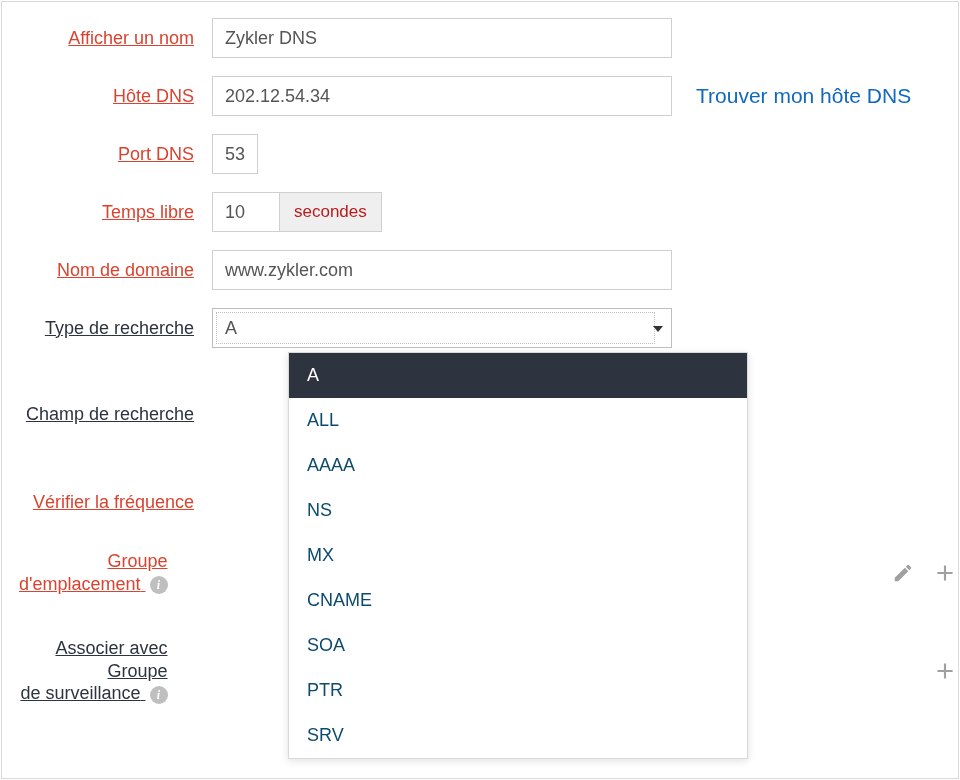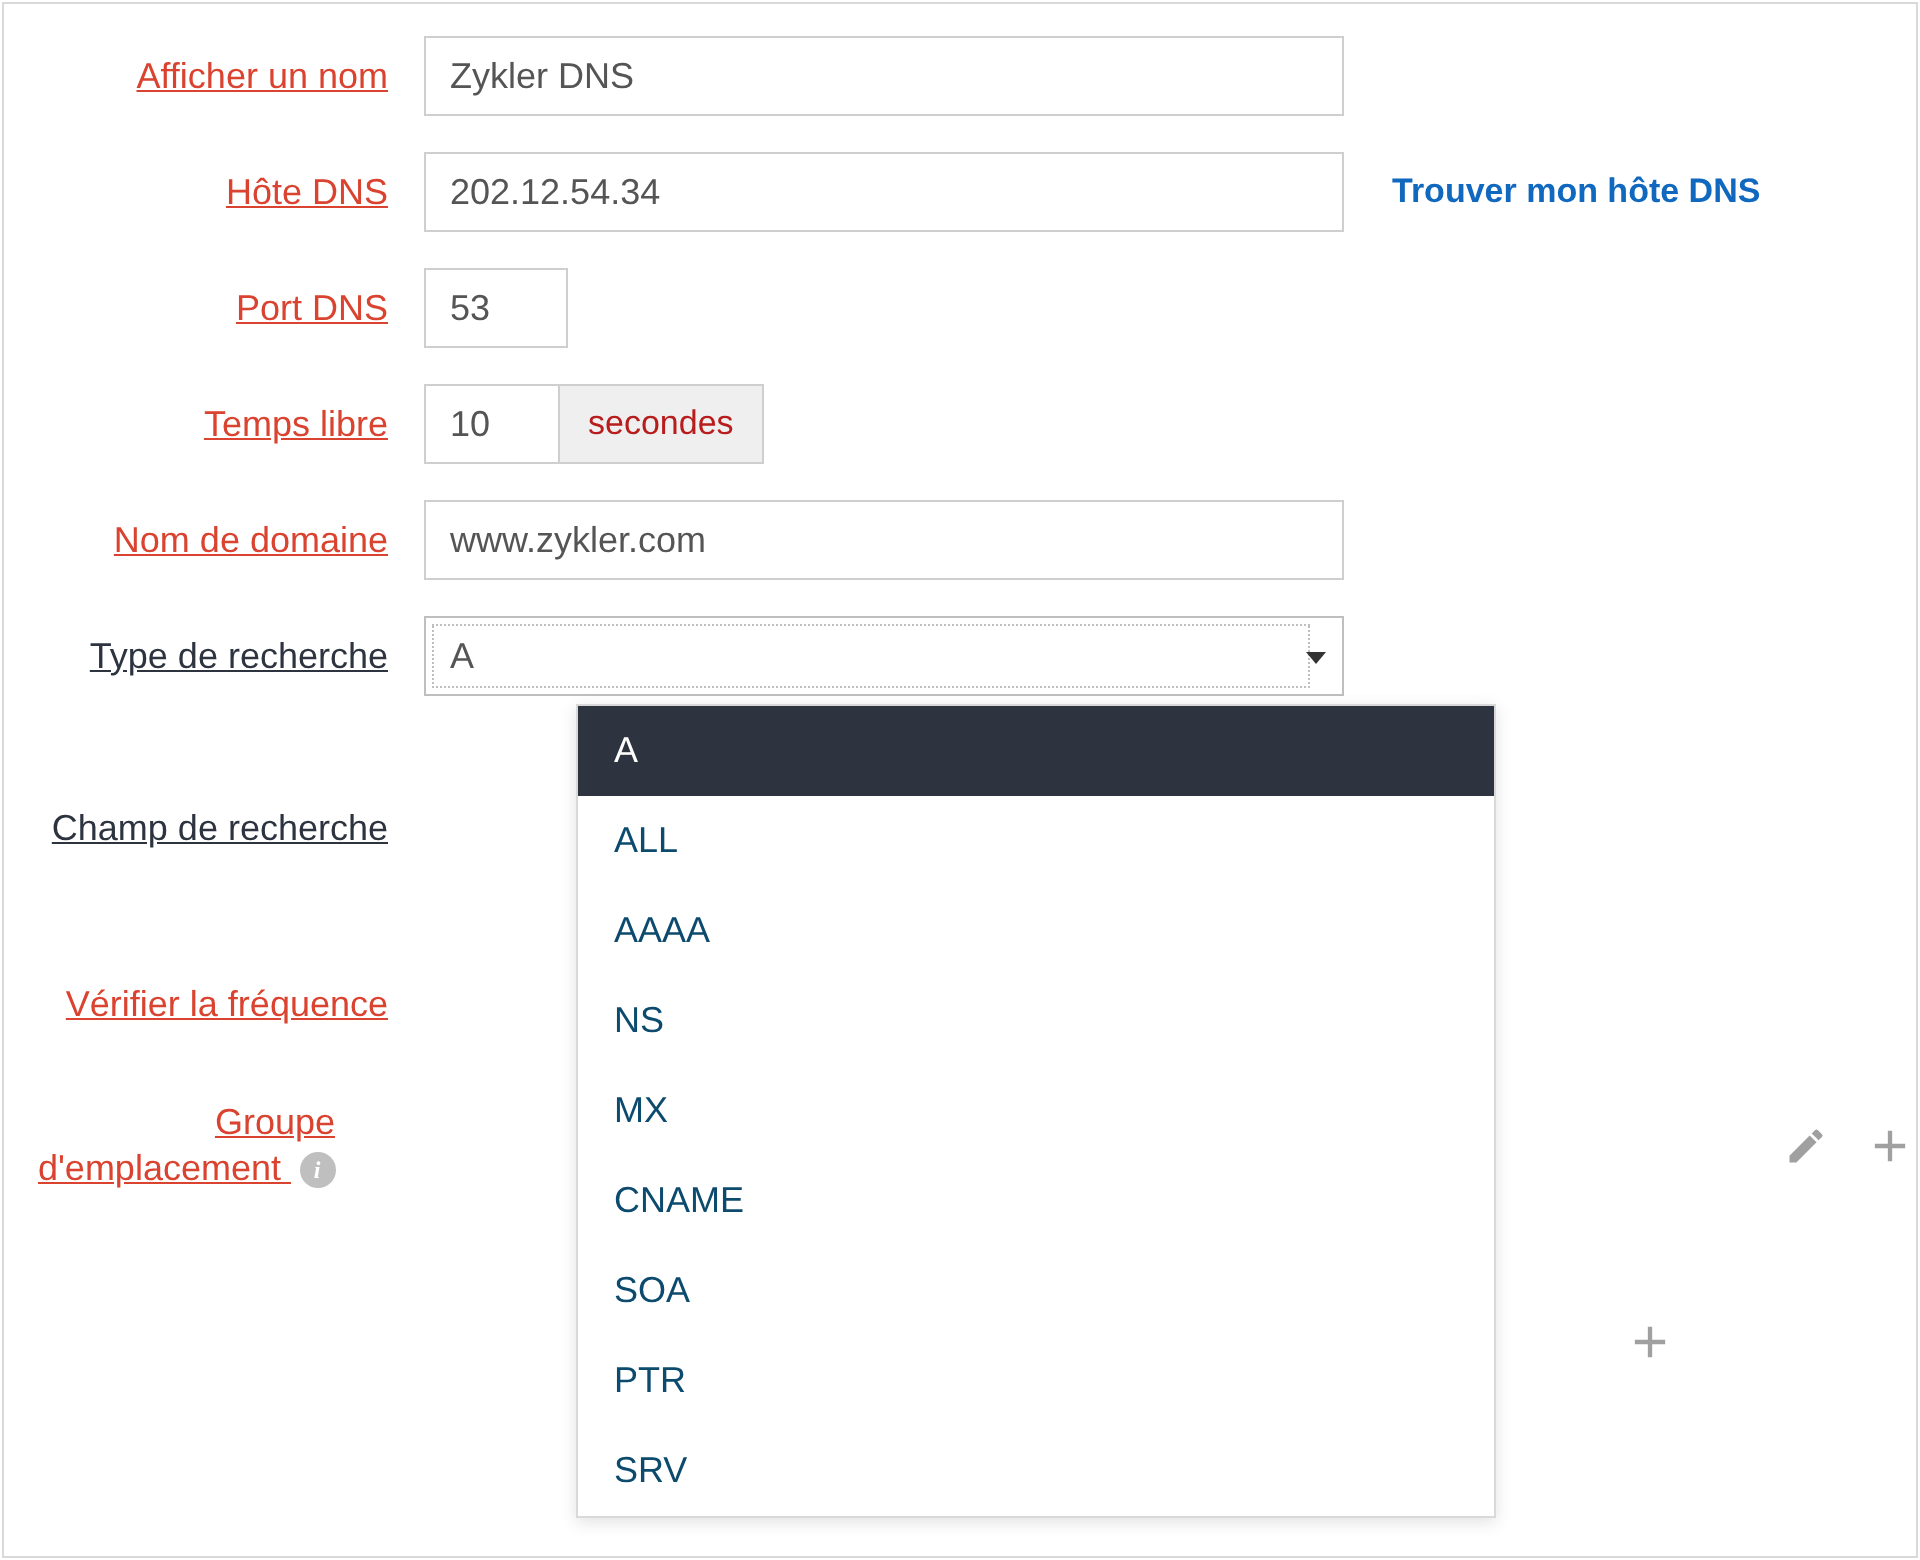--- a/index.html
+++ b/index.html
@@ -58,40 +58,39 @@
   }
   .text-input {
     height: 40px;
     border: 1px solid #cfcfcf;
     padding: 0 12px;
     font-size: 18px;
     color: #555;
     background: #fff;
   }
   .w-wide { width: 460px; }
-  .w-port { width: 72px; }
+  .w-port { width: 46px; }
   .w-timeout { width: 68px; }
   .unit-addon {
     height: 40px;
     border: 1px solid #cfcfcf;
     border-left: none;
     background: #efefef;
     color: #b91c1c;
     padding: 0 14px;
     display: inline-flex;
     align-items: center;
     font-size: 17px;
   }
   .timeout-group { display: inline-flex; }
   .link {
     color: #1068bf;
-    font-size: 17px;
+    font-size: 21px;
     cursor: pointer;
     margin-left: 14px;
-    font-weight: bold;
   }
   .select-box {
     width: 460px;
     height: 40px;
     border: 1px solid #bfbfbf;
     background: #fff;
     position: relative;
     display: flex;
     align-items: center;
     padding: 0 12px;
@@ -226,20 +225,26 @@
       <svg class="icon-svg" viewBox="0 0 24 24">
           <path d="M3 17.25V21h3.75l11-11-3.75-3.75-11 11zM20.71 7.04a1 1 0 0 0 0-1.41l-2.34-2.34a1 1 0 0 0-1.41 0l-1.83 1.83 3.75 3.75 1.83-1.83z"></path>
         </svg>
       <svg class="icon-svg" viewBox="0 0 24 24" style="width:26px;height:26px;">
           <path d="M19 13h-6v6h-2v-6H5v-2h6V5h2v6h6v2z"></path>
         </svg>
     </div>
   </div>
 
   <div class="row multi-line tall" style="margin-top:34px;">
+    <div class="label normal multi">
+      <span>Associer avec</span><br>
+      <span>Groupe</span><br>
+      <span>de surveillance</span>
+      <span class="info-icon">i</span>
+    </div>
     <div class="controls" style="width:460px;"></div>
     <div class="action-icons" style="margin-left:350px;">
       <svg class="icon-svg" viewBox="0 0 24 24" style="width:26px;height:26px;">
           <path d="M19 13h-6v6h-2v-6H5v-2h6V5h2v6h6v2z"></path>
         </svg>
     </div>
   </div>
 
 </div>
 

